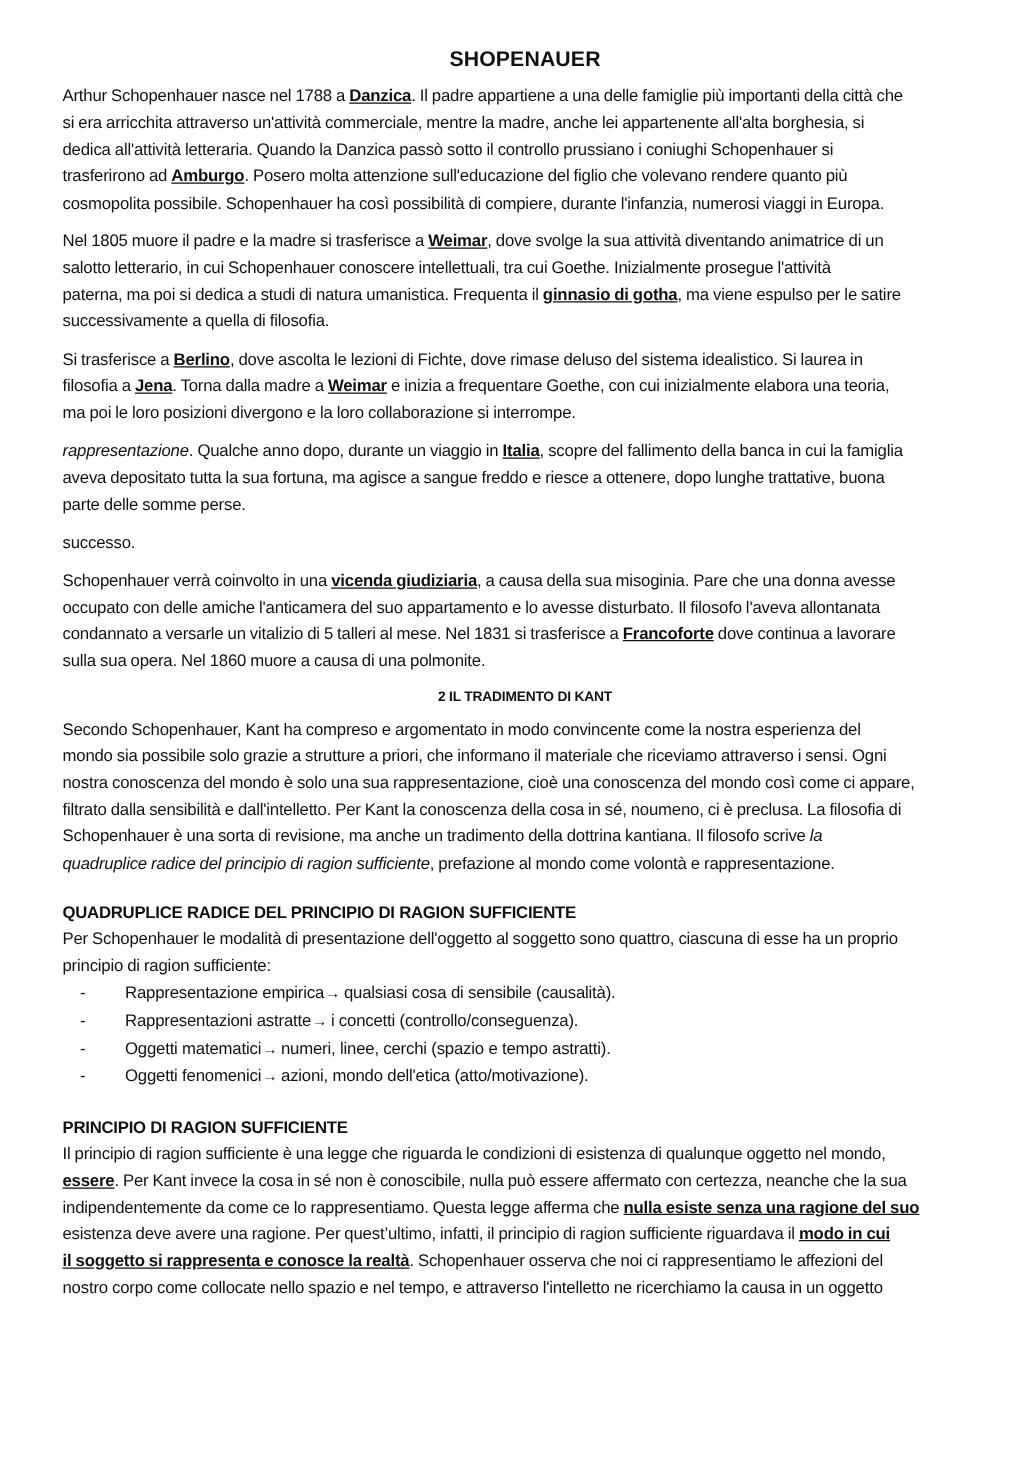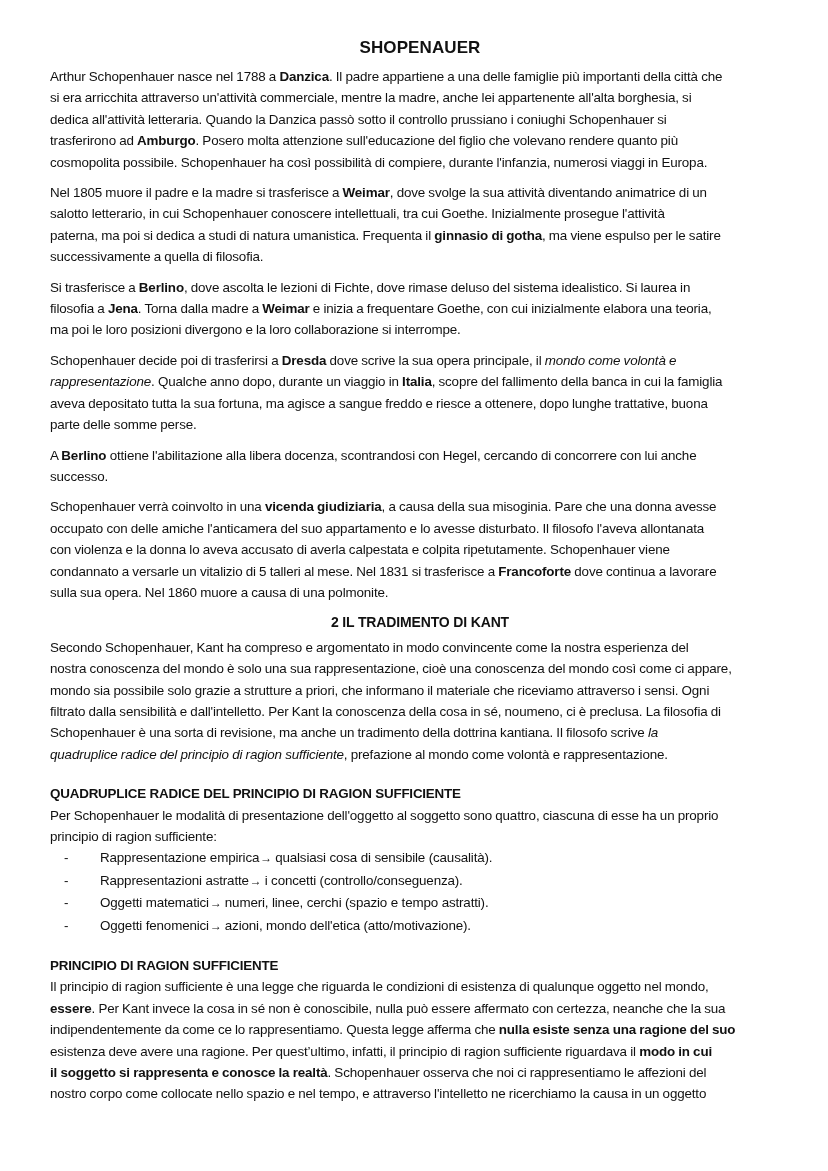--- a/index.html
+++ b/index.html
@@ -34,21 +34,21 @@
       line-height: 21.4px;
       margin: 0 0 9px 0;
       letter-spacing: -0.15px;
       word-spacing: -0.3px;
       white-space: nowrap;
     }
     .para .ln { display: block; }
     .section-title-center {
       text-align: center;
       font-weight: bold;
-      font-size: 14px;
+      font-size: 11px;
       line-height: 21.4px;
       margin: 3px;
       letter-spacing: -0.15px;
     }
     .section-title {
       font-weight: bold;
       font-size: 13.4px;
       line-height: 21.4px;
       margin: 0;
       letter-spacing: -0.2px;
@@ -71,21 +71,21 @@
       position: absolute;
       left: 14px;
       top: 0;
     }
     .list li .arrow {
       font-weight: bold;
       font-size: 12px;
       margin-left: 1px;
       margin-right: 3px;
     }
-    b { font-weight: bold; }
+    b { font-weight: bold; text-decoration: underline; }
     i { font-style: italic; }
   </style>
 </head>
 <body>
 
 <div class="page">
   <h1 class="title">SHOPENAUER</h1>
 
   <div id="bio">
       <div class="para">
@@ -100,43 +100,40 @@
         <span class="ln"><span>salotto letterario, in cui Schopenhauer conoscere intellettuali, tra cui Goethe. Inizialmente prosegue l'attività</span></span>
         <span class="ln"><span>paterna, ma poi si dedica a studi di natura umanistica. Frequenta il </span><b>ginnasio di gotha</b><span>, ma viene espulso per le satire</span></span>
         <span class="ln"><span>successivamente a quella di filosofia.</span></span>
       </div>
       <div class="para">
         <span class="ln"><span>Si trasferisce a </span><b>Berlino</b><span>, dove ascolta le lezioni di Fichte, dove rimase deluso del sistema idealistico. Si laurea in</span></span>
         <span class="ln"><span>filosofia a </span><b>Jena</b><span>. Torna dalla madre a </span><b>Weimar</b><span> e inizia a frequentare Goethe, con cui inizialmente elabora una teoria,</span></span>
         <span class="ln"><span>ma poi le loro posizioni divergono e la loro collaborazione si interrompe.</span></span>
       </div>
       <div class="para">
-        <span class="ln"><span>Schopenhauer decide poi di trasferirsi a </span><b>Dresda</b><span> dove scrive la sua opera principale, il </span><i>mondo come volontà e</i></span>
         <span class="ln"><i>rappresentazione</i><span>. Qualche anno dopo, durante un viaggio in </span><b>Italia</b><span>, scopre del fallimento della banca in cui la famiglia</span></span>
         <span class="ln"><span>aveva depositato tutta la sua fortuna, ma agisce a sangue freddo e riesce a ottenere, dopo lunghe trattative, buona</span></span>
         <span class="ln"><span>parte delle somme perse.</span></span>
       </div>
       <div class="para">
-        <span class="ln"><span>A </span><b>Berlino</b><span> ottiene l'abilitazione alla libera docenza, scontrandosi con Hegel, cercando di concorrere con lui anche</span></span>
         <span class="ln"><span>successo.</span></span>
       </div>
       <div class="para">
         <span class="ln"><span>Schopenhauer verrà coinvolto in una </span><b>vicenda giudiziaria</b><span>, a causa della sua misoginia. Pare che una donna avesse</span></span>
         <span class="ln"><span>occupato con delle amiche l'anticamera del suo appartamento e lo avesse disturbato. Il filosofo l'aveva allontanata</span></span>
-        <span class="ln"><span>con violenza e la donna lo aveva accusato di averla calpestata e colpita ripetutamente. Schopenhauer viene</span></span>
         <span class="ln"><span>condannato a versarle un vitalizio di 5 talleri al mese. Nel 1831 si trasferisce a </span><b>Francoforte</b><span> dove continua a lavorare</span></span>
         <span class="ln"><span>sulla sua opera. Nel 1860 muore a causa di una polmonite.</span></span>
       </div>
     </div>
 
   <div class="section-title-center">2 IL TRADIMENTO DI KANT</div>
   <div id="kant" class="para" style="margin-bottom:18px;">
       <span class="ln"><span>Secondo Schopenhauer, Kant ha compreso e argomentato in modo convincente come la nostra esperienza del</span></span>
+      <span class="ln"><span>mondo sia possibile solo grazie a strutture a priori, che informano il materiale che riceviamo attraverso i sensi. Ogni</span></span>
       <span class="ln"><span>nostra conoscenza del mondo è solo una sua rappresentazione, cioè una conoscenza del mondo così come ci appare,</span></span>
-      <span class="ln"><span>mondo sia possibile solo grazie a strutture a priori, che informano il materiale che riceviamo attraverso i sensi. Ogni</span></span>
       <span class="ln"><span>filtrato dalla sensibilità e dall'intelletto. Per Kant la conoscenza della cosa in sé, noumeno, ci è preclusa. La filosofia di</span></span>
       <span class="ln"><span>Schopenhauer è una sorta di revisione, ma anche un tradimento della dottrina kantiana. Il filosofo scrive </span><i>la</i></span>
       <span class="ln"><i>quadruplice radice del principio di ragion sufficiente</i><span>, prefazione al mondo come volontà e rappresentazione.</span></span>
     </div>
 
   <div class="section-title">QUADRUPLICE RADICE DEL PRINCIPIO DI RAGION SUFFICIENTE</div>
   <div id="quad" class="para tight">
       <span class="ln"><span>Per Schopenhauer le modalità di presentazione dell'oggetto al soggetto sono quattro, ciascuna di esse ha un proprio</span></span>
       <span class="ln"><span>principio di ragion sufficiente:</span></span>
     </div>

